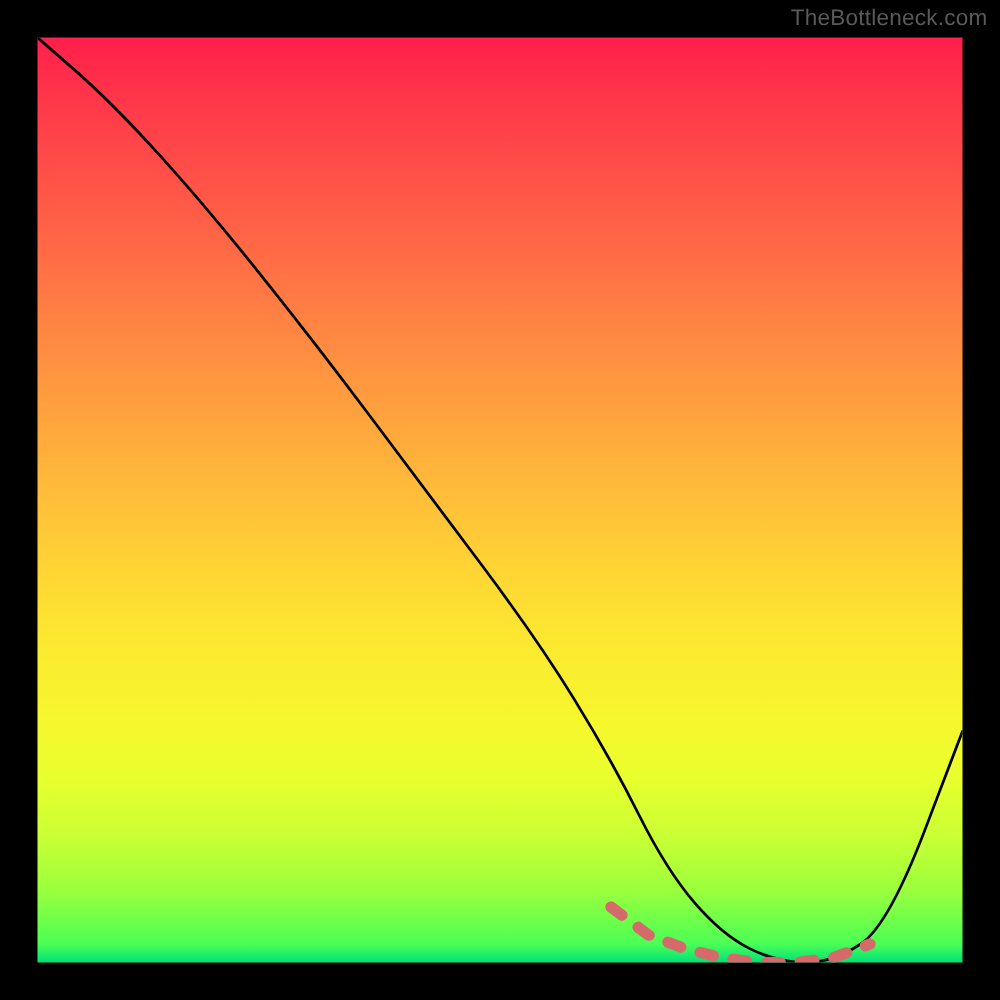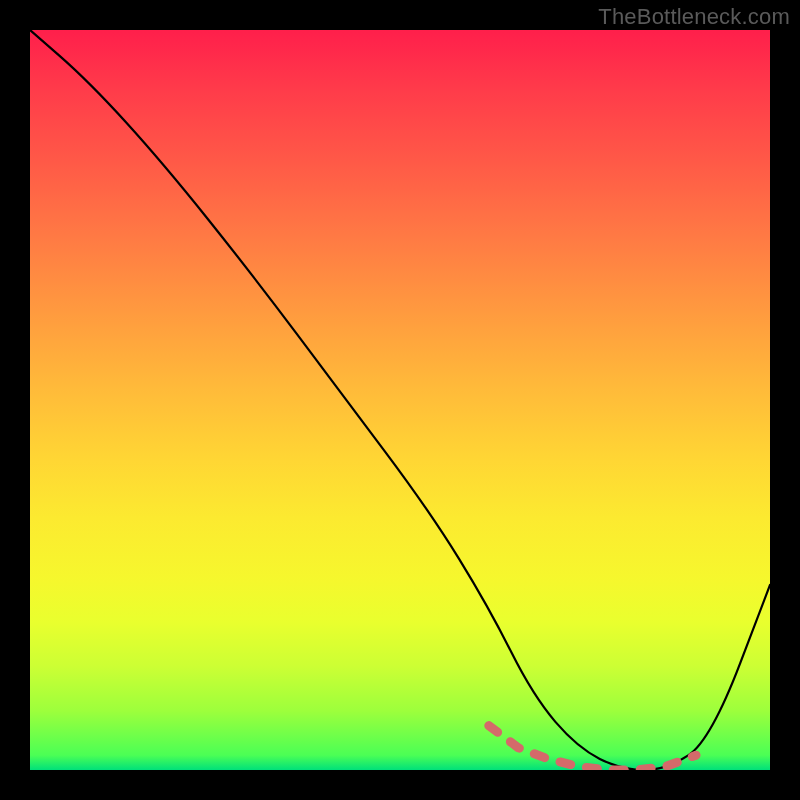--- a/index.html
+++ b/index.html
@@ -15,21 +15,21 @@
     position: relative;
     width: 800px;
     height: 800px;
     background: #000;
   }
   .watermark {
     position: absolute;
     top: 4px;
     right: 10px;
     color: #5a5a5a;
-    font-size: 22px;
+    font-size: 18px;
     font-weight: 500;
     letter-spacing: 0.2px;
     z-index: 10;
   }
   .plot-area {
     position: absolute;
     
     left: 30px;
     top: 30px;
     width: 740px;

